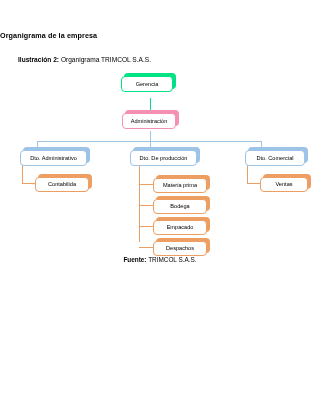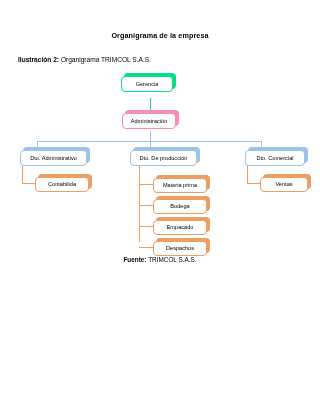--- a/index.html
+++ b/index.html
@@ -20,21 +20,20 @@
     width: 320px;
     height: 414px;
   }
 
   
   .doc-title {
     position: absolute;
     top: 31px;
     left: 0;
     width: 320px;
-    text-align: center;
     font-size: 7.2px;
     font-weight: bold;
     letter-spacing: 0.1px;
   }
   .figure-caption {
     position: absolute;
     top: 56px;
     left: 18px;
     font-size: 6.6px;
     white-space: nowrap;

